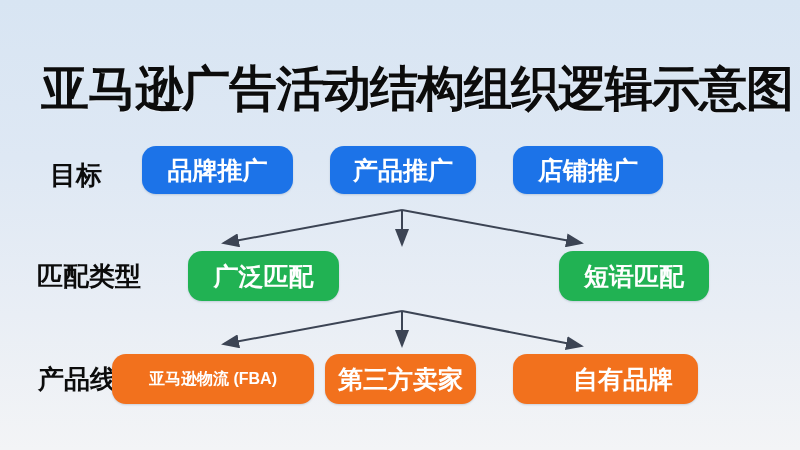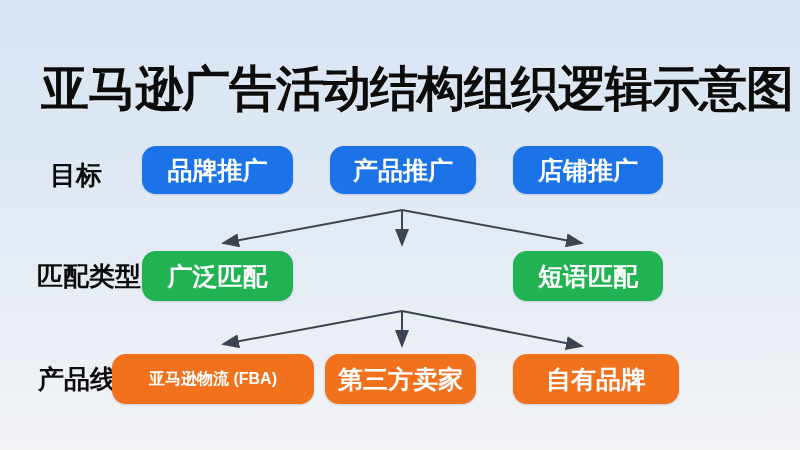--- a/index.html
+++ b/index.html
@@ -23,37 +23,37 @@
   }
   .lbl-goal{left:50px;top:161px;}
   .lbl-match{left:37px;top:262px;}
   .lbl-product{left:38px;top:365px;}
   .box{
     position:absolute;display:flex;align-items:center;justify-content:center;
     border-radius:14px;color:#ffffff;font-size:25px;font-weight:700;
     white-space:nowrap;box-shadow:0 1px 2px rgba(30,60,100,.18);
   }
   .blue{background:#1c73e8;}
-  .green{background:#21b253;}
+  .green{background:#21b253;margin-left:46px;}
   .orange{background:#f2711d;}
   
   .r1{top:146px;height:48px;}
   .r1c1{left:142px;width:151px;}
   .r1c2{left:330px;width:146px;}
   .r1c3{left:513px;width:150px;}
   
   .r2{top:251px;height:50px;}
   .r2c1{left:142px;width:151px;}
   .r2c2{left:330px;width:146px;}
   .r2c3{left:513px;width:150px;}
   
   .r3{top:354px;height:50px;}
   .r3c1{left:112px;width:202px;font-size:16px;}
   .r3c2{left:325px;width:151px;}
-  .r3c3{left:513px;width:166px;}
+  .r3c3{left:513px;width:150px;padding-left:35px;}
   .arrows{position:absolute;left:0;top:0;width:800px;height:450px;pointer-events:none;}
 </style>
 </head>
 <body>
 
 <div class="canvas">
 
   <div class="title">亚马逊广告活动结构组织逻辑示意图</div>
 
   <svg class="arrows" viewBox="0 0 800 450" xmlns="http://www.w3.org/2000/svg">

